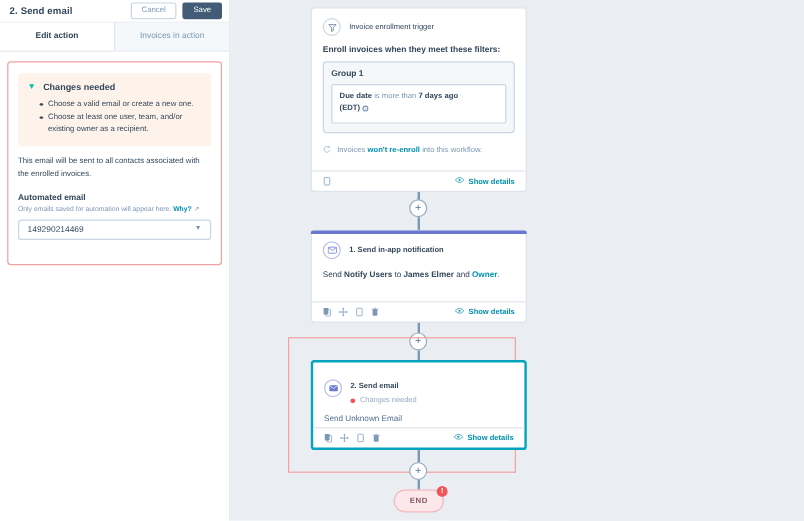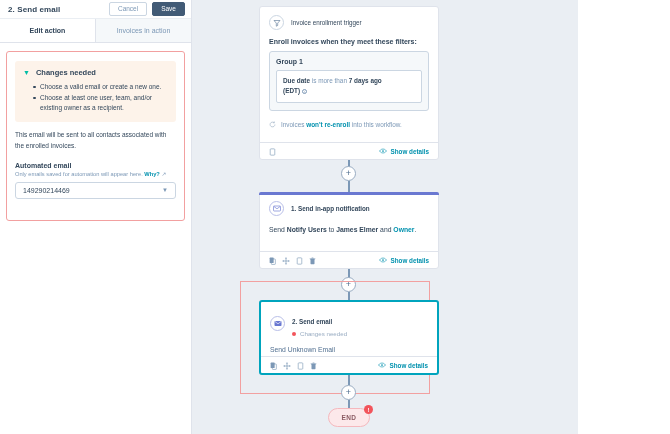--- a/index.html
+++ b/index.html
@@ -2,21 +2,21 @@
 <html><head>
 <meta charset="utf-8">
 <style>
   * { box-sizing: border-box; margin: 0; padding: 0; }
   html, body {
     width: 670px; height: 434px;
     font-family: "Liberation Sans", sans-serif;
     background: #ffffff;
     overflow: hidden;
   }
-  .app { position: relative; width: 578px; height: 434px; display: flex; justify-content: flex-end; }
+  .app { position: relative; width: 670px; height: 434px; display: flex; justify-content: flex-end; }
 
   
   .left-panel {
     width: 192px; height: 434px;
     background: #ffffff;
     border-right: 1px solid #dfe3eb;
     position: relative;
     flex: 0 0 192px;
   }
   .lp-header {

